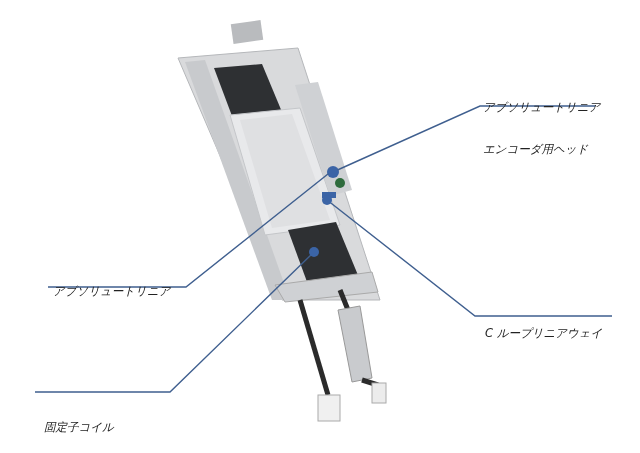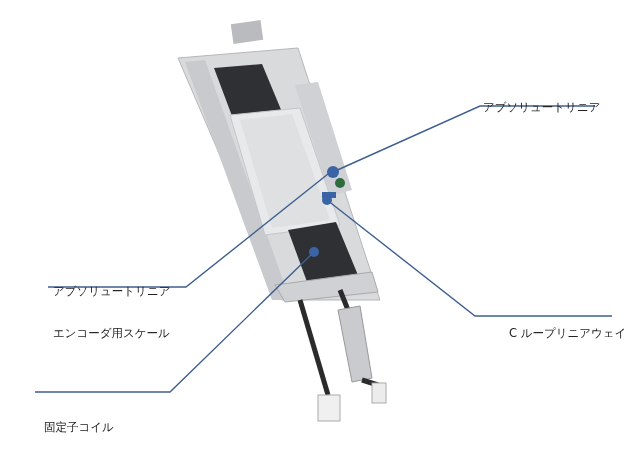--- a/index.html
+++ b/index.html
@@ -1,17 +1,17 @@
 <!DOCTYPE html>
 <html><head>
 <meta charset="utf-8">
 <style>
   html,body{margin:0;padding:0;background:#fff;}
   body{width:640px;height:453px;position:relative;overflow:hidden;font-family:"DejaVu Sans","Liberation Sans",sans-serif;}
-  .label{position:absolute;font-size:11.5px;line-height:14px;color:#222;white-space:pre;}
+  .label{position:absolute;font-size:11.5px;line-height:14px;color:#222;white-space:pre;font-style:italic;}
   svg{position:absolute;left:0;top:0;}
 </style>
 </head>
 <body>
 
 <svg width="640" height="453">
 
   <polygon points="178,58 298,48 380,300 282,300" fill="#d9dadc" stroke="#b5b7ba" stroke-width="1"></polygon>
 
   <rect x="232" y="22" width="30" height="20" fill="#b9bbbe" transform="rotate(-8 247 32)"></rect>
@@ -48,23 +48,23 @@
   </g>
   <g fill="#3b64a6">
     <circle cx="333" cy="172" r="5"></circle>
     <circle cx="327" cy="200" r="5"></circle>
     <circle cx="314" cy="252" r="5"></circle>
   </g>
 </svg>
 
 <div class="label" style="left:483px;top:72px;">
   <div>アブソリュートリニア</div>
+  <div>エンコーダ用ヘッド</div>
 </div>
 <div class="label" style="left:53px;top:256px;">
   <div>アブソリュートリニア</div>
-  <div>エンコーダ用スケール</div>
 </div>
-<div class="label" style="left:509px;top:298px;">
+<div class="label" style="left:485px;top:298px;">
   <div>C ループリニアウェイ</div>
 </div>
 <div class="label" style="left:44px;top:392px;">
   <div>固定子コイル</div>
 </div>
 
 </body></html>

